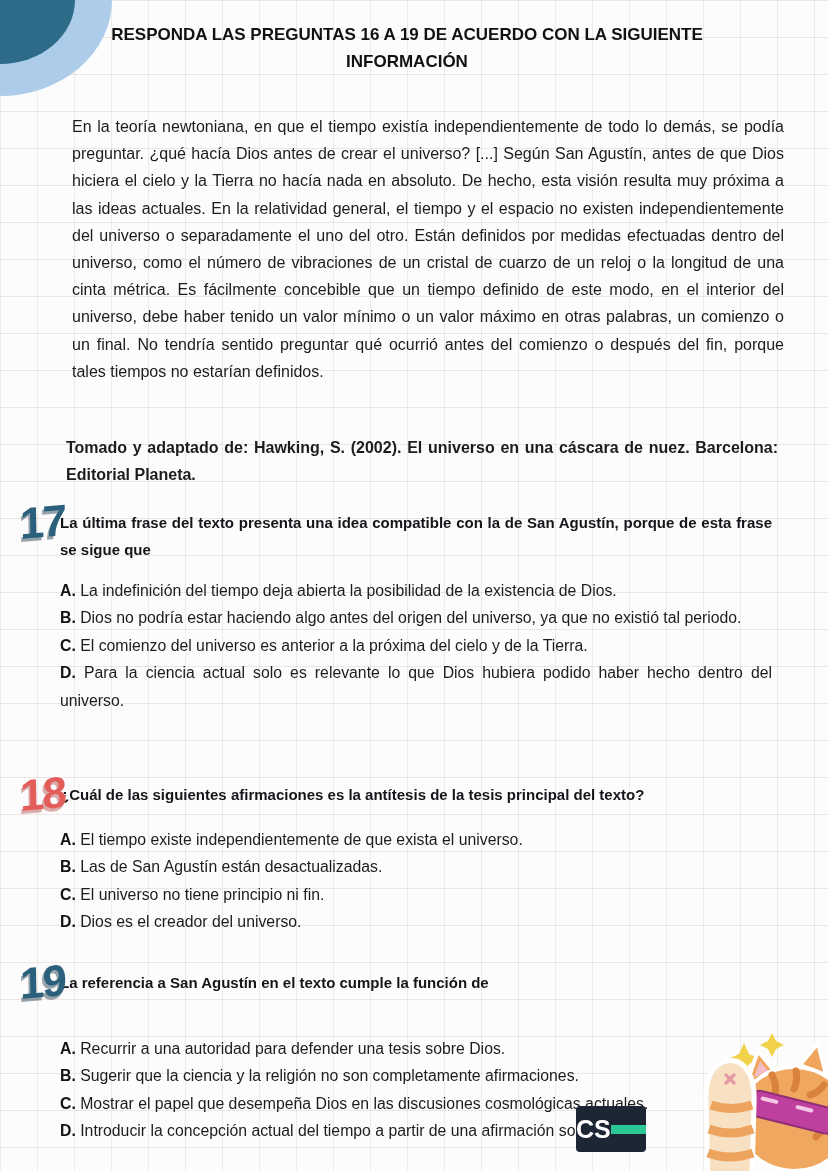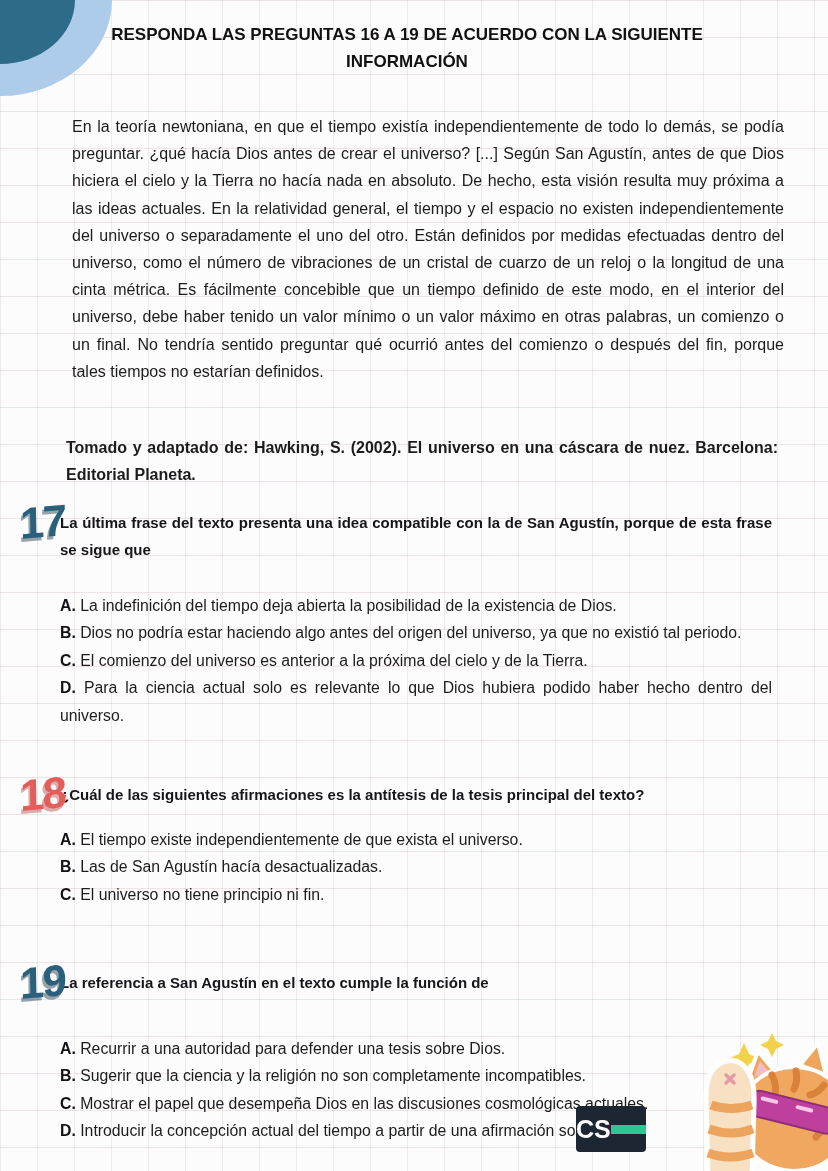--- a/index.html
+++ b/index.html
@@ -57,21 +57,21 @@
     transform: rotate(-5deg) skewX(-4deg);
     letter-spacing: -2px;
   }
   .qnum.teal { color: #2b607c; text-shadow: -2px 3px 0 rgba(24,56,74,0.45); }
   .qnum.red  { color: #e35d5b; text-shadow: -2px 3px 0 rgba(168,52,52,0.40); }
   .prompt {
     margin: 0; font-size: 15px; font-weight: bold;
     line-height: 27px; text-align: justify; color: #15151a;
   }
   .options { list-style: none; margin: 0; padding: 0; }
-  #q17 .options { margin-top: 29px; }
+  #q17 .options { margin-top: 14px; }
   #q18 .options { margin-top: 18px; }
   #q19 .options { margin-top: 39px; }
   .option {
     font-size: 15.8px; line-height: 27.4px;
     text-align: justify; color: #1c1c1e;
   }
   .option b { font-weight: bold; color: #121216; }
   
   .cs-logo {
     position: absolute; left: 576px; top: 1106px;
@@ -119,31 +119,32 @@
       <li class="option"><b>C.</b> <span>El comienzo del universo es anterior a la próxima del cielo y de la Tierra.</span></li>
       <li class="option"><b>D.</b> <span>Para la ciencia actual solo es relevante lo que Dios hubiera podido haber hecho dentro del universo.</span></li>
     </ul>
   </section>
 
   <section class="question" id="q18">
     <div class="qnum red">18</div>
     <p class="prompt">¿Cuál de las siguientes afirmaciones es la antítesis de la tesis principal del texto?</p>
     <ul class="options">
       <li class="option"><b>A.</b> <span>El tiempo existe independientemente de que exista el universo.</span></li>
-      <li class="option"><b>B.</b> <span>Las de San Agustín hacía desactualizadas.</span></li>
+      <li class="option"><b>B.</b> <span>Las de San Agustín están desactualizadas.</span></li>
       <li class="option"><b>C.</b> <span>El universo no tiene principio ni fin.</span></li>
+      <li class="option"><b>D.</b> <span>Dios es el creador del universo.</span></li>
     </ul>
   </section>
 
   <section class="question" id="q19">
     <div class="qnum teal">19</div>
     <p class="prompt">La referencia a San Agustín en el texto cumple la función de</p>
     <ul class="options">
       <li class="option"><b>A.</b> <span>Recurrir a una autoridad para defender una tesis sobre Dios.</span></li>
-      <li class="option"><b>B.</b> <span>Sugerir que la ciencia y la religión no son completamente incompatibles.</span></li>
+      <li class="option"><b>B.</b> <span>Sugerir que la ciencia y la religión no son completamente afirmaciones.</span></li>
       <li class="option"><b>C.</b> <span>Mostrar el papel que desempeña Dios en las discusiones cosmológicas actuales.</span></li>
       <li class="option"><b>D.</b> <span>Introducir la concepción actual del tiempo a partir de una afirmación sobre Dios.</span></li>
     </ul>
   </section>
 
   <svg class="cat" viewBox="0 0 158 148" xmlns="http://www.w3.org/2000/svg" aria-hidden="true">
 
     <path d="M70 14 l5 11 11 5 -11 5 -5 11 -5 -11 -11 -5 11 -5 z" fill="#f2d24b"></path>
     <path d="M98 4 l4 8 8 4 -8 4 -4 8 -4 -8 -8 -4 8 -4 z" fill="#f2d24b"></path>
     <circle cx="88" cy="32" r="5" fill="#fbf3d0"></circle>

